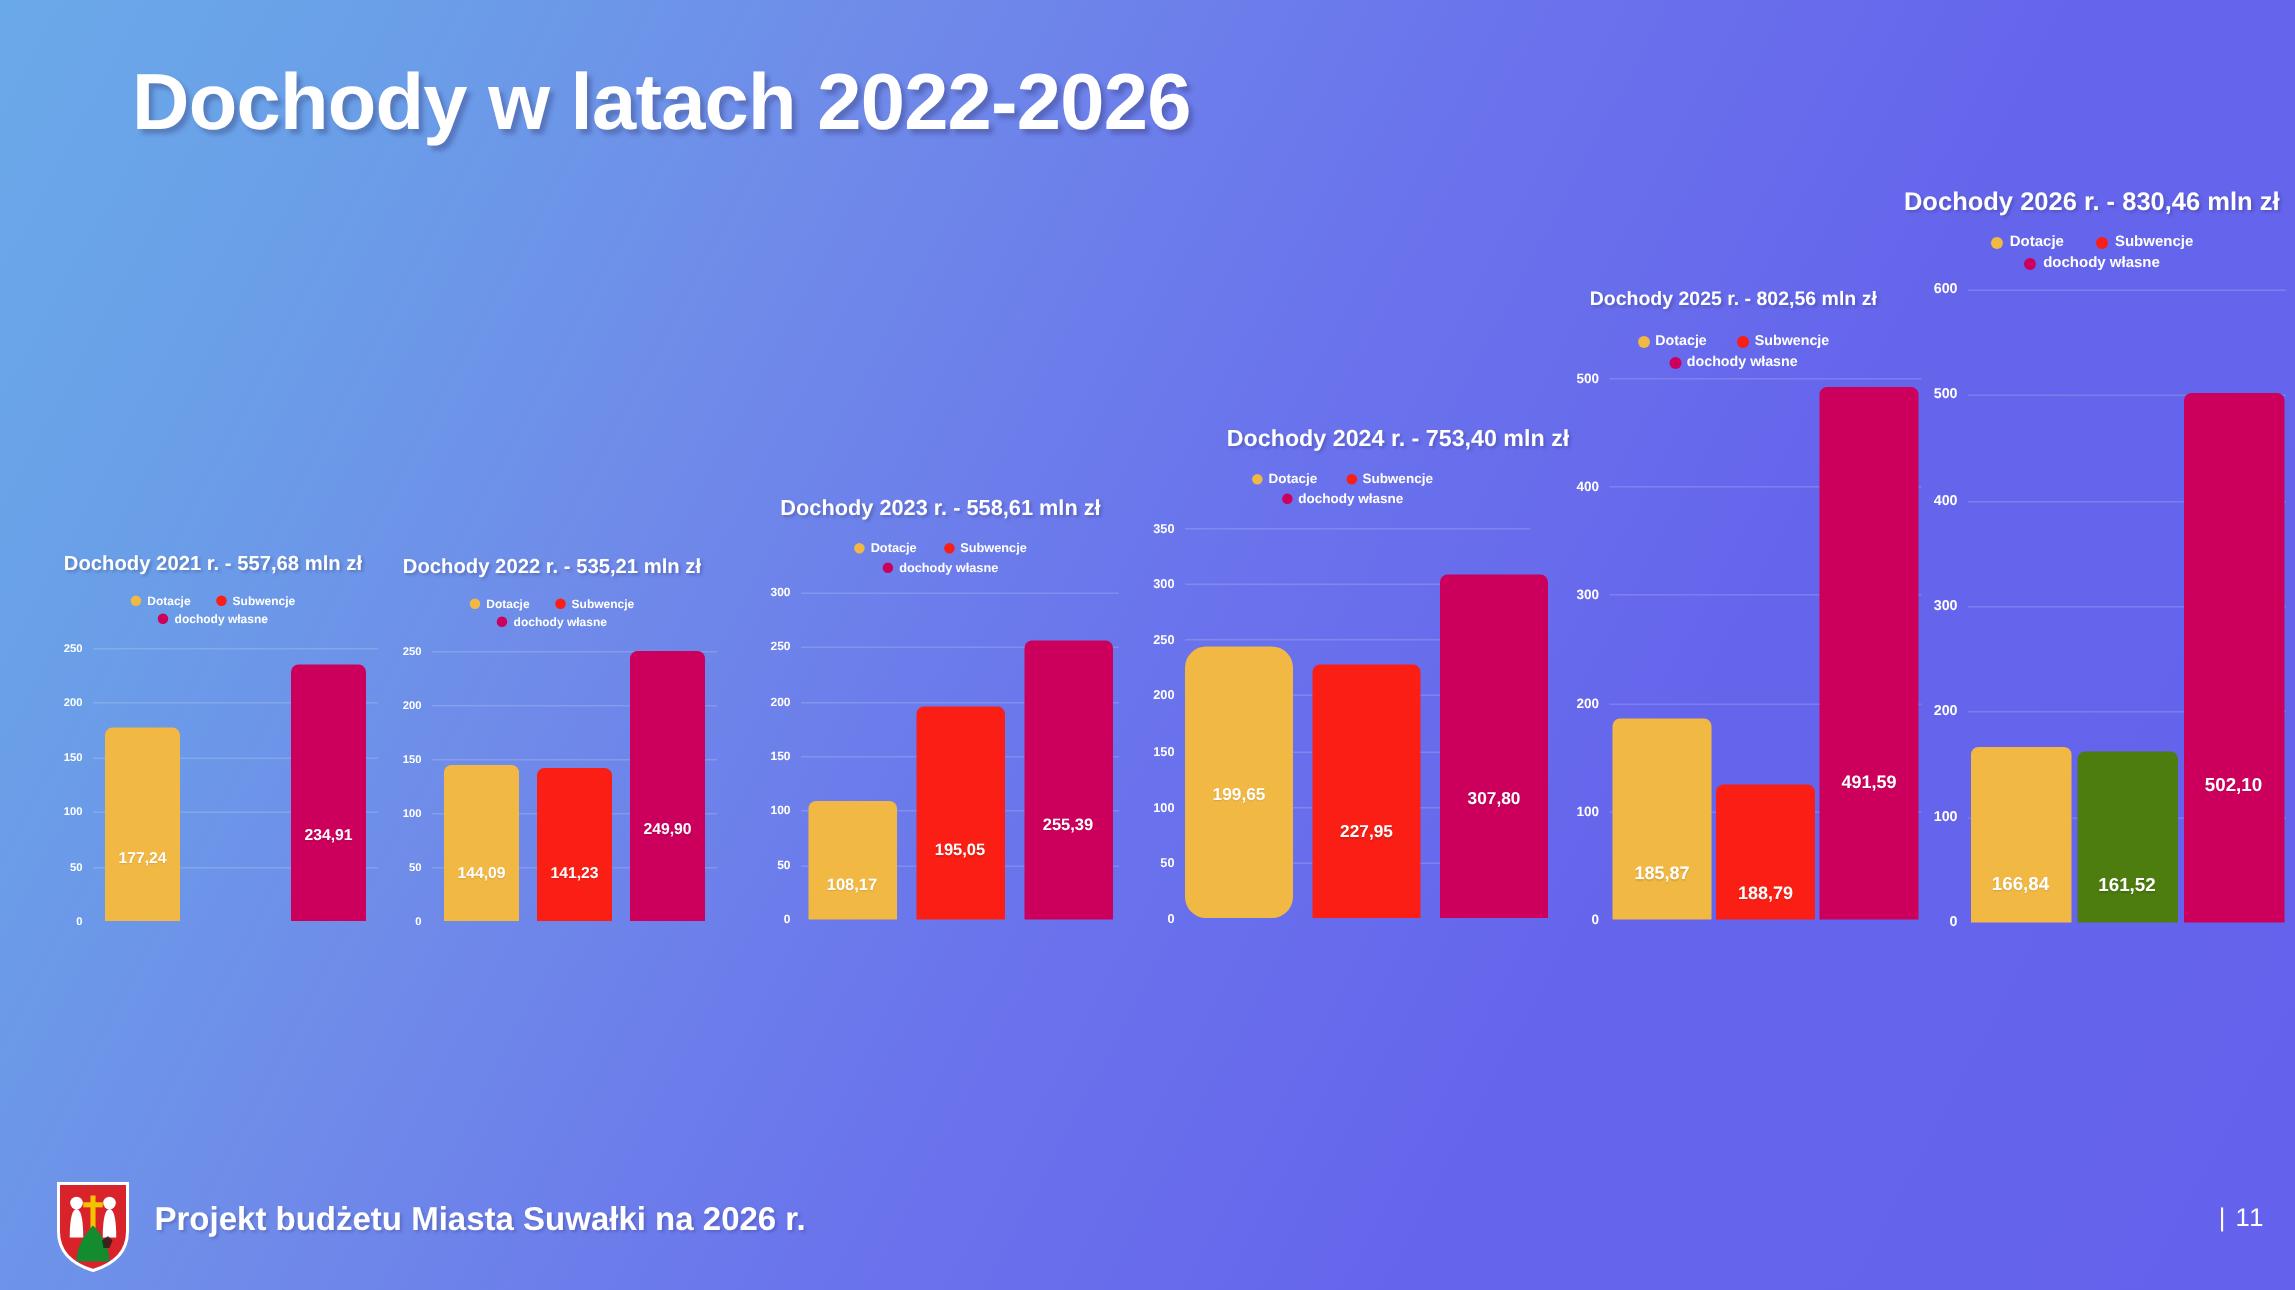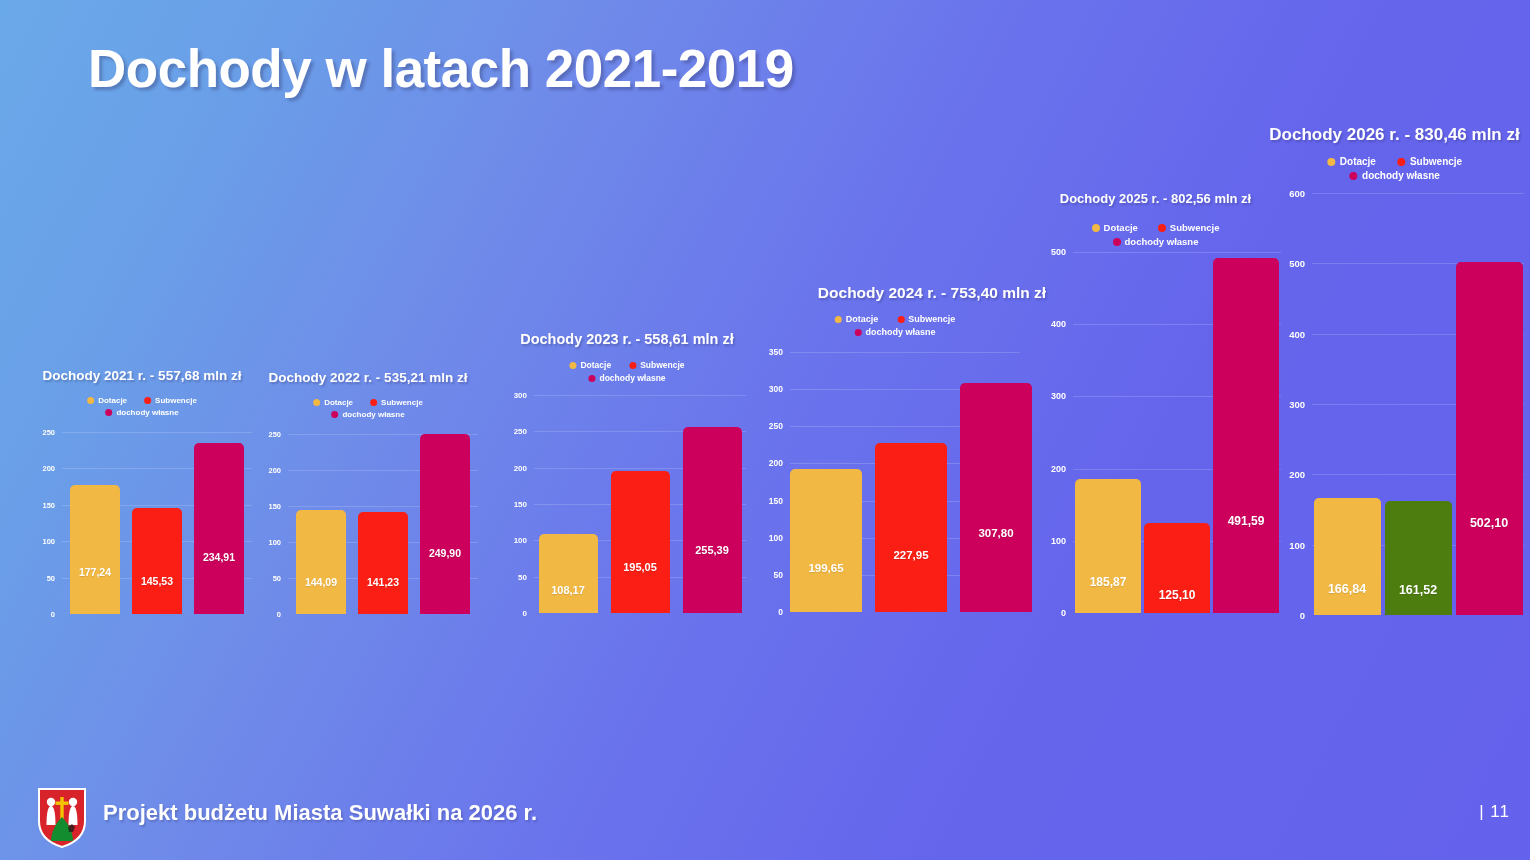--- a/index.html
+++ b/index.html
@@ -143,21 +143,21 @@
     font-size: 17px;
     font-weight: normal;
     color: #ffffff;
     letter-spacing: 1px;
     white-space: nowrap;
   }
 </style>
 </head>
 <body>
 
-<div id="slide-title">Dochody w latach 2021-2019</div>
+<div id="slide-title">Dochody w latach 2022-2026</div>
 
 <div id="charts-root">
     <div class="chart-panel" style="left: 22px; top: 368px; width: 240px; height: 120px;">
       <div class="chart-title" style="font-size: 13.5px;">Dochody 2021 r. - 557,68 mln zł</div>
       <div class="chart-legend" style="top: 28px; font-size: 8px;">
         <div class="legend-row" style="gap: 17px;">
           <span class="legend-item">
             <span class="legend-dot" style="width: 7px; height: 7px; background: rgb(242, 184, 68); margin-right: 4px;"></span>
             <span class="legend-label">Dotacje</span>
           </span>
@@ -181,23 +181,20 @@
       <div class="gridline" style="top: 109.2px;"></div>
       <div class="ytick" style="top: 109.2px; font-size: 7.5px;">100</div>
       <div class="gridline" style="top: 72.8px;"></div>
       <div class="ytick" style="top: 72.8px; font-size: 7.5px;">150</div>
       <div class="gridline" style="top: 36.4px;"></div>
       <div class="ytick" style="top: 36.4px; font-size: 7.5px;">200</div>
       <div class="gridline" style="top: 0px;"></div>
       <div class="ytick" style="top: 0px; font-size: 7.5px;">250</div>
       <div class="bar" style="left: 8px; width: 50px; height: 129.031px; background: rgb(242, 184, 68);">
         <div class="bar-label" style="font-size: 10.5px; top: 81.2894px;">177,24</div>
-      </div>
-      <div class="bar" style="left: 70px; width: 50px; height: 105.946px; background: rgb(250, 30, 20);">
-        <div class="bar-label" style="font-size: 10.5px; top: 66.7459px;">145,53</div>
       </div>
       <div class="bar" style="left: 132px; width: 50px; height: 171.014px; background: rgb(204, 0, 92);">
         <div class="bar-label" style="font-size: 10.5px; top: 107.739px;">234,91</div>
       </div>
     </div>
     <div class="chart-panel" style="left: 248px; top: 370px; width: 240px; height: 120px;">
       <div class="chart-title" style="font-size: 13.5px;">Dochody 2022 r. - 535,21 mln zł</div>
       <div class="chart-legend" style="top: 28px; font-size: 8px;">
         <div class="legend-row" style="gap: 17px;">
           <span class="legend-item">
@@ -314,21 +311,21 @@
       <div class="gridline" style="top: 148.571px;"></div>
       <div class="ytick" style="top: 148.571px; font-size: 8.5px;">150</div>
       <div class="gridline" style="top: 111.429px;"></div>
       <div class="ytick" style="top: 111.429px; font-size: 8.5px;">200</div>
       <div class="gridline" style="top: 74.2857px;"></div>
       <div class="ytick" style="top: 74.2857px; font-size: 8.5px;">250</div>
       <div class="gridline" style="top: 37.1429px;"></div>
       <div class="ytick" style="top: 37.1429px; font-size: 8.5px;">300</div>
       <div class="gridline" style="top: 0px;"></div>
       <div class="ytick" style="top: 0px; font-size: 8.5px;">350</div>
-      <div class="bar" style="left: 0px; width: 72px; height: 143px; background: rgb(242, 184, 68);">
+      <div class="bar" style="left: 0px; width: 72px; height: 181px; background: rgb(242, 184, 68); border-radius: 14px;">
         <div class="bar-label" style="font-size: 11.5px; top: 93.4362px;">199,65</div>
       </div>
       <div class="bar" style="left: 85px; width: 72px; height: 169.334px; background: rgb(250, 30, 20);">
         <div class="bar-label" style="font-size: 11.5px; top: 106.681px;">227,95</div>
       </div>
       <div class="bar" style="left: 170px; width: 72px; height: 228.651px; background: rgb(204, 0, 92);">
         <div class="bar-label" style="font-size: 11.5px; top: 144.05px;">307,80</div>
       </div>
     </div>
     <div class="chart-panel" style="left: 1020px; top: 191px; width: 271px; height: 120px;">
@@ -361,21 +358,21 @@
       <div class="gridline" style="top: 144.4px;"></div>
       <div class="ytick" style="top: 144.4px; font-size: 9px;">300</div>
       <div class="gridline" style="top: 72.2px;"></div>
       <div class="ytick" style="top: 72.2px; font-size: 9px;">400</div>
       <div class="gridline" style="top: 0px;"></div>
       <div class="ytick" style="top: 0px; font-size: 9px;">500</div>
       <div class="bar" style="left: 2px; width: 66px; height: 134.198px; background: rgb(242, 184, 68);">
         <div class="bar-label" style="font-size: 12px; top: 96.6227px;">185,87</div>
       </div>
       <div class="bar" style="left: 71px; width: 66px; height: 90.3222px; background: rgb(250, 30, 20);">
-        <div class="bar-label" style="font-size: 12px; top: 65.032px;">125,10</div>
+        <div class="bar-label" style="font-size: 12px; top: 65.032px;">188,79</div>
       </div>
       <div class="bar" style="left: 140px; width: 66px; height: 354.928px; background: rgb(204, 0, 92);">
         <div class="bar-label" style="font-size: 12px; top: 255.548px;">491,59</div>
       </div>
     </div>
     <div class="chart-panel" style="left: 1255px; top: 125px; width: 279px; height: 120px;">
       <div class="chart-title" style="font-size: 17px;">Dochody 2026 r. - 830,46 mln zł</div>
       <div class="chart-legend" style="top: 31px; font-size: 10px;">
         <div class="legend-row" style="gap: 21px;">
           <span class="legend-item">

